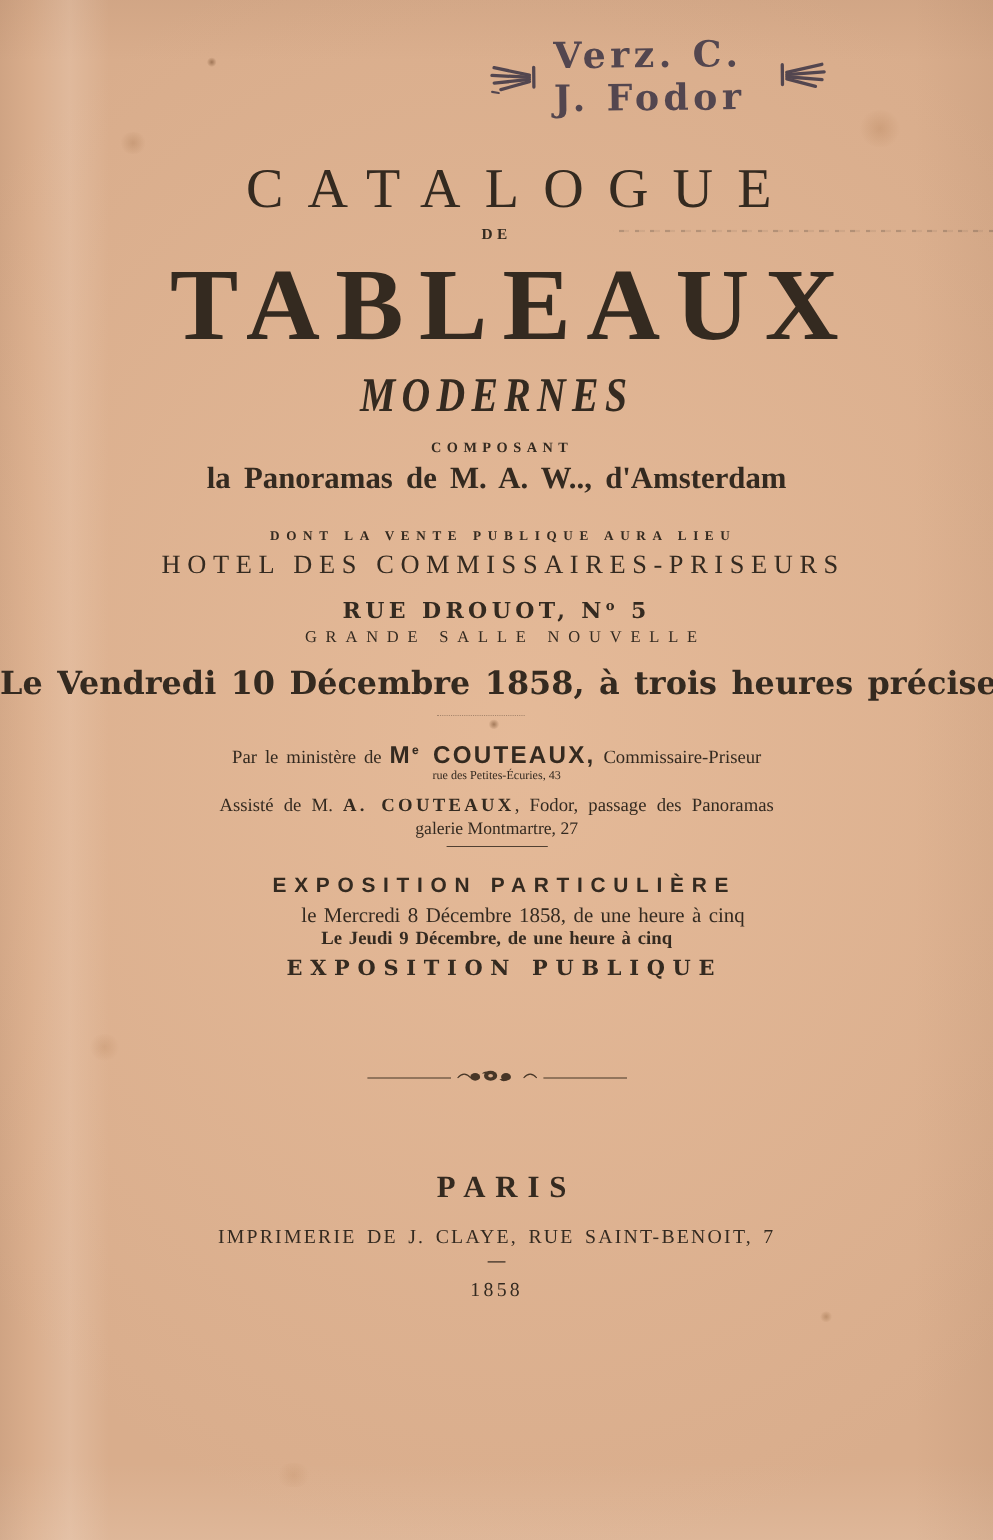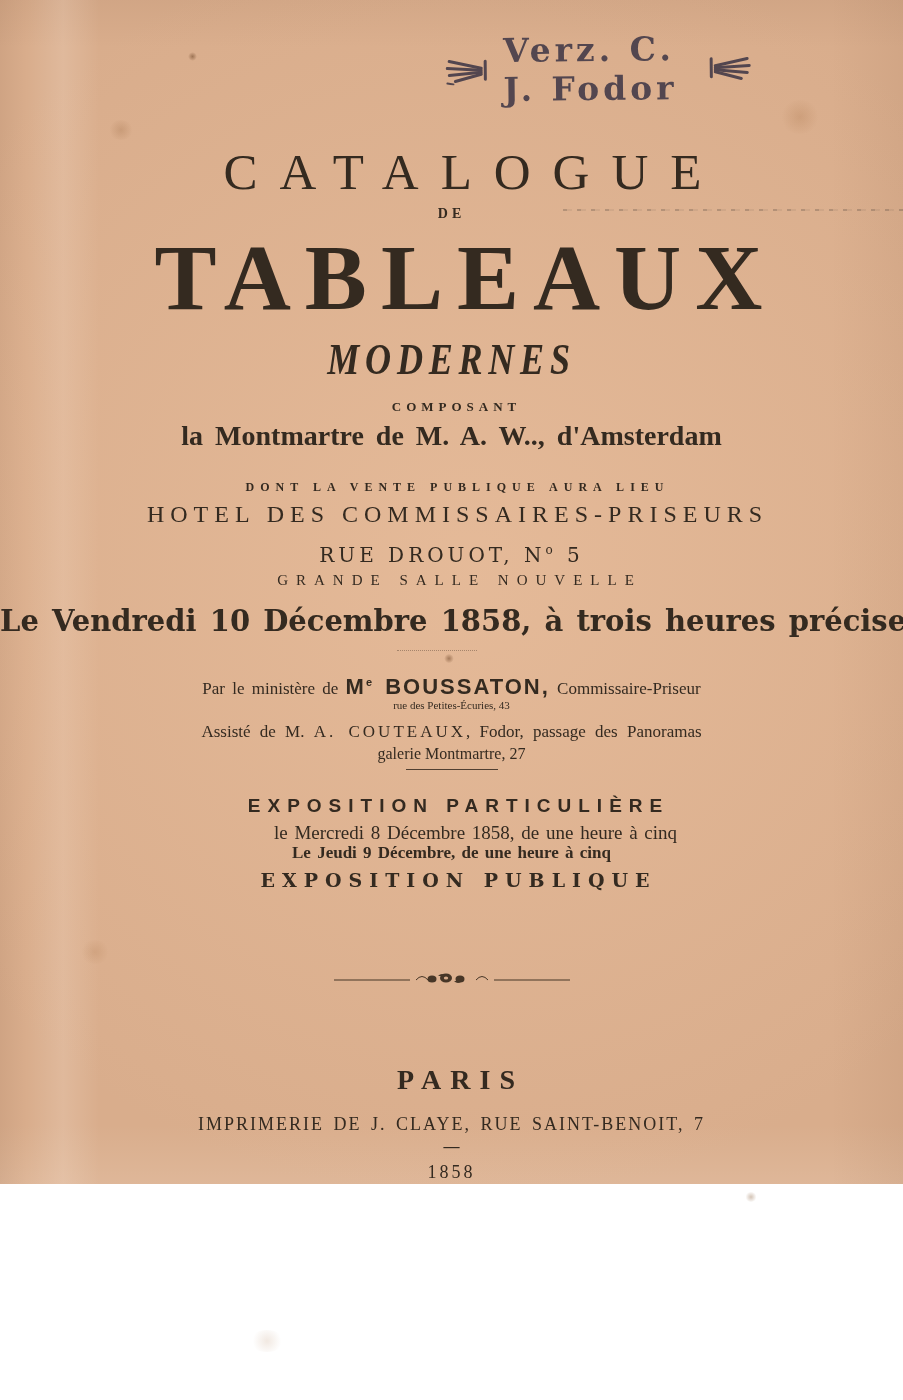--- a/index.html
+++ b/index.html
@@ -8,21 +8,21 @@
     --stamp-ink:#483e4a;
   }
   html,body{margin:0;padding:0;}
   body{
     width:903px;height:1400px;
     font-family:"Liberation Serif", serif;
     overflow:hidden;
   }
   .page{
     position:relative;
-    width:903px;height:1184px;
+    width:903px;height:1400px;
     background:
       radial-gradient(ellipse 120% 90% at 52% 48%, rgba(238,196,162,.55) 0%, rgba(238,196,162,0) 60%),
       linear-gradient(90deg, rgba(120,80,55,.10) 0%, rgba(120,80,55,0) 3%, rgba(255,240,228,.18) 7%, rgba(255,240,228,0) 11%, rgba(120,80,55,0) 92%, rgba(120,80,55,.08) 100%),
       linear-gradient(180deg, rgba(120,80,55,.08) 0%, rgba(120,80,55,0) 4%, rgba(120,80,55,0) 95%, rgba(255,240,225,.15) 100%),
       var(--paper);
     color:var(--ink);
   }
   
   .stain{position:absolute;border-radius:50%;pointer-events:none;}
   .s1{left:188px;top:52px;width:9px;height:9px;background:radial-gradient(circle,rgba(110,70,40,.55),rgba(110,70,40,0) 70%);}
@@ -50,31 +50,31 @@
 
   .t-catalogue{top:143px;font-size:51px;letter-spacing:22px;padding-left:22px;font-weight:500;}
   .t-de{top:206px;font-size:14px;letter-spacing:4px;font-weight:bold;}
   .t-tableaux{top:224px;font-size:93px;font-weight:bold;letter-spacing:14px;padding-left:14px;}
   .t-modernes{top:334px;font-size:44px;font-weight:bold;letter-spacing:7px;font-style:italic;}
   .t-modernes .squeeze{display:inline-block;transform:scaleX(.82);}
   .t-composant{top:399px;font-size:13px;font-weight:bold;letter-spacing:5px;padding-left:5px;}
   .t-owner{top:420px;font-size:28px;font-weight:bold;word-spacing:5px;}
   .t-notice{top:480px;font-size:12px;font-weight:bold;letter-spacing:6px;padding-left:6px;}
   .t-hotel{top:501px;font-size:24px;letter-spacing:6px;padding-left:6px;}
-  .t-street{top:543px;font-size:20px;font-weight:normal;letter-spacing:4px;font-family:"DejaVu Serif",serif;}
+  .t-street{top:543px;font-size:20px;font-weight:bold;letter-spacing:4px;font-family:"DejaVu Serif",serif;}
   .t-street sup{font-size:12px;}
   .t-hall{top:572px;font-size:15px;letter-spacing:8px;padding-left:8px;}
   .t-datetime{top:604px;font-size:29px;font-weight:bold;font-family:"DejaVu Serif",serif;word-spacing:3px;}
   .faint-dots{position:absolute;top:650px;left:397px;width:80px;border-top:1px dotted rgba(90,70,55,.45);}
   .t-auctioneer{top:674px;font-size:17px;word-spacing:3px;}
   .t-auctioneer .bigname{font-family:"Liberation Sans",sans-serif;font-weight:bold;font-size:22px;letter-spacing:2px;}
   .t-auctioneer sup{font-size:11px;}
   .t-auct-addr{top:699px;font-size:11px;}
   .t-expert{top:722px;font-size:17px;word-spacing:5px;}
-  .t-expert .expname{font-weight:normal;letter-spacing:3px;}
+  .t-expert .expname{font-weight:bold;letter-spacing:3px;}
   .t-exp-addr{top:745px;font-size:16px;}
   .rule-small{position:absolute;top:769px;left:406px;width:92px;border-top:1.5px solid rgba(55,42,32,.85);}
   .t-expo-part{top:795px;font-size:19px;font-weight:bold;font-family:"Liberation Sans",sans-serif;letter-spacing:7px;padding-left:7px;}
   .t-expo-part-date{top:822px;font-size:19px;word-spacing:2px;margin-left:24px;}
   .t-expo-pub{top:869px;font-size:19px;font-weight:bold;letter-spacing:7px;padding-left:7px;font-family:"DejaVu Serif",serif;}
   .t-expo-pub-date{top:843px;font-size:17px;font-weight:bold;word-spacing:2px;}
   .divider{position:absolute;top:970px;left:0;width:100%;text-align:center;}
   .t-paris{top:1064px;font-size:28px;font-weight:bold;letter-spacing:9px;padding-left:9px;}
   .t-printer{top:1114px;font-size:18px;letter-spacing:2px;word-spacing:3px;}
   .t-sep{top:1138px;font-size:16px;font-weight:bold;}
@@ -127,31 +127,31 @@
   </div>
 
   <div class="scratch"></div>
 
   <div class="line t-catalogue">CATALOGUE</div>
   <div class="line t-de">DE</div>
   <div class="line t-tableaux">TABLEAUX</div>
   <div class="line t-modernes"><span class="squeeze">MODERNES</span></div>
 
   <div class="line t-composant">COMPOSANT</div>
-  <div class="line t-owner">la Montmartre de M. A. W.., d'Amsterdam</div>
+  <div class="line t-owner">la Panoramas de M. A. W.., d'Amsterdam</div>
 
   <div class="line t-notice">DONT LA VENTE PUBLIQUE AURA LIEU</div>
   <div class="line t-hotel">HOTEL DES COMMISSAIRES-PRISEURS</div>
   <div class="line t-street"><span>RUE DROUOT, N</span><sup>o</sup><span> 5</span></div>
   <div class="line t-hall">GRANDE SALLE NOUVELLE</div>
   <div class="line t-datetime">Le Vendredi 10 Décembre 1858, à trois heures précises</div>
 
   <div class="faint-dots"></div>
 
-  <div class="line t-auctioneer"><span>Par le ministère de </span><span class="bigname"><span>M</span><sup>e</sup><span> BOUSSATON,</span></span><span> Commissaire-Priseur</span></div>
+  <div class="line t-auctioneer"><span>Par le ministère de </span><span class="bigname"><span>M</span><sup>e</sup><span> COUTEAUX,</span></span><span> Commissaire-Priseur</span></div>
   <div class="line t-auct-addr">rue des Petites-Écuries, 43</div>
   <div class="line t-expert"><span>Assisté de M. </span><span class="expname">A. COUTEAUX</span><span>, Fodor, passage des Panoramas</span></div>
   <div class="line t-exp-addr">galerie Montmartre, 27</div>
 
   <div class="rule-small"></div>
 
   <div class="line t-expo-part">EXPOSITION PARTICULIÈRE</div>
   <div class="line t-expo-part-date">le Mercredi 8 Décembre 1858, de une heure à cinq</div>
   <div class="line t-expo-pub">EXPOSITION PUBLIQUE</div>
   <div class="line t-expo-pub-date">Le Jeudi 9 Décembre, de une heure à cinq</div>

